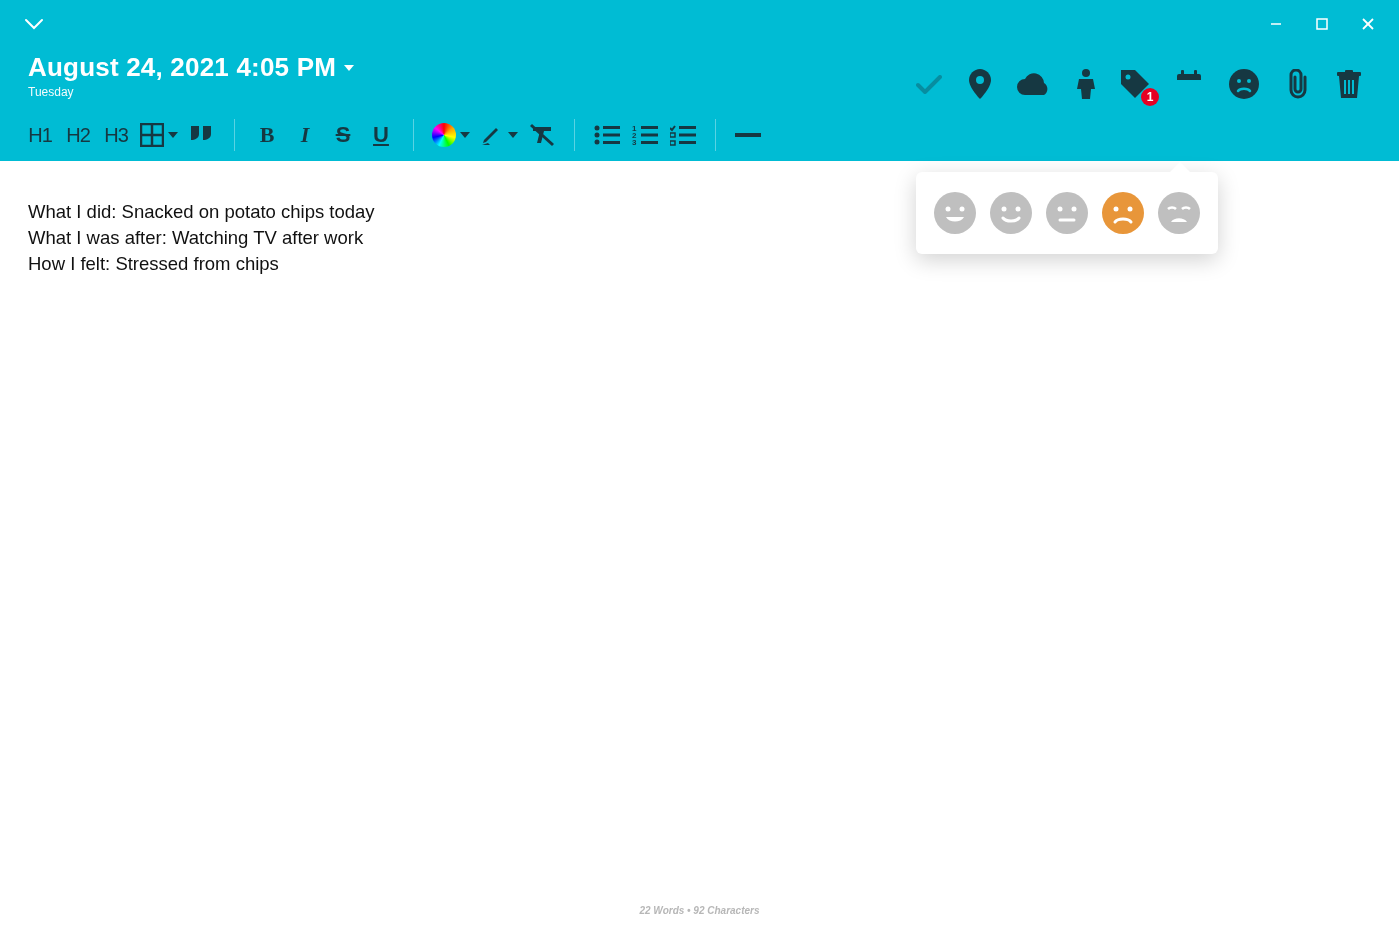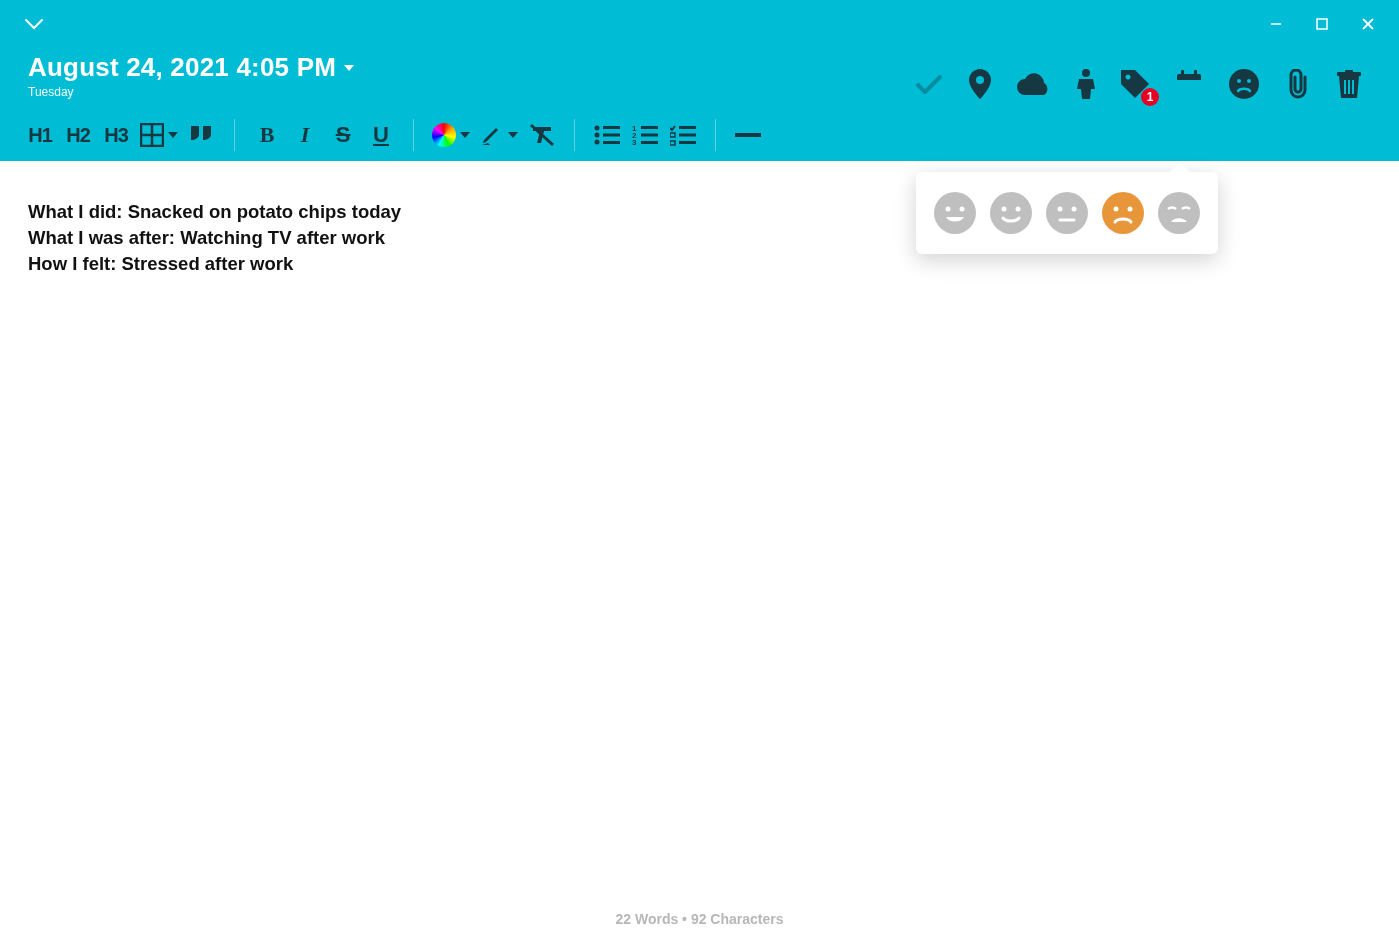--- a/index.html
+++ b/index.html
@@ -49,27 +49,26 @@
     height: 52px;
     display: flex;
     align-items: center;
     padding: 0 10px 0 26px;
   }
   .tgroup { display: flex; align-items: center; gap: 10px; padding: 0 14px; height: 100%; }
   .divider { width: 1px; height: 60%; background: rgba(255,255,255,.35); margin: 0 4px; }
   .tbtn { display:flex; align-items:center; justify-content:center; min-width:28px; height:32px; color: var(--dark); font-weight:800; cursor:pointer; }
   .tbtn svg { fill: var(--dark); }
   .tbtn .caret { margin-left:4px; }
-  .h-label { font-family: Arial, sans-serif; font-weight: 700; font-size: 20px; color: var(--dark); letter-spacing:-1px; }
+  .h-label { font-family: Arial, sans-serif; font-weight: 400; font-size: 20px; color: var(--dark); letter-spacing:-1px; }
   .content {
     position: relative;
     padding: 38px 28px 0 28px;
     height: calc(940px - 48px - 74px - 52px - 34px);
     overflow: hidden;
-    font-weight: bold;
   }
   .entry-line { font-size: 18.5px; color: #111; line-height: 1.4; }
   .mood-popover {
     position: absolute;
     top: 172px; 
     left: 916px;
     width: 302px;
     background: #fff;
     border-radius: 6px;
     box-shadow: 0 6px 22px rgba(0,0,0,.18);
@@ -84,22 +83,22 @@
     top: -10px;
     right: 28px;
     width: 0; height: 0;
     border-left: 10px solid transparent;
     border-right: 10px solid transparent;
     border-bottom: 10px solid #fff;
   }
   .mood-face { width: 42px; height: 42px; border-radius: 50%; display:flex; align-items:center; justify-content:center; cursor:pointer; }
   .statusbar {
     height: 34px;
-    display: flex; align-items: flex-end; justify-content: center;
-    font-size: 14px; color: #b7b7b7; font-weight: 600;
+    display: flex; align-items: center; justify-content: center;
+    font-size: 10px; color: #b7b7b7; font-weight: 600; font-style: italic;
   }
   .caret-down { width:0;height:0;border-left:5px solid transparent;border-right:5px solid transparent;border-top:6px solid #fff; display:inline-block;}
   .caret-dark { border-top-color: var(--dark); }
   .colorwheel {
     width: 24px; height: 24px; border-radius:50%;
     background: conic-gradient(red, orange, yellow, lime, cyan, blue, magenta, red);
   }
 </style>
 </head>
 <body>
@@ -289,21 +288,21 @@
       <svg width="26" height="6" viewBox="0 0 26 6">
           <rect x="0" y="1" width="26" height="4"></rect>
         </svg>
     </span>
   </div>
 </div>
 
 <div class="content">
   <div class="entry-line">What I did: Snacked on potato chips today</div>
   <div class="entry-line">What I was after: Watching TV after work</div>
-  <div class="entry-line">How I felt: Stressed after work</div>
+  <div class="entry-line">How I felt: Stressed from chips</div>
 </div>
 
 <div class="mood-popover">
   <span class="mood-face">
     <svg width="42" height="42" viewBox="0 0 42 42">
         <circle cx="21" cy="21" r="21" fill="var(--grey)"></circle>
         <circle cx="14" cy="17" r="2.5" fill="#fff"></circle>
         <circle cx="28" cy="17" r="2.5" fill="#fff"></circle>
         <path d="M12 25c3 6 15 6 18 0z" fill="#fff"></path>
       </svg>

